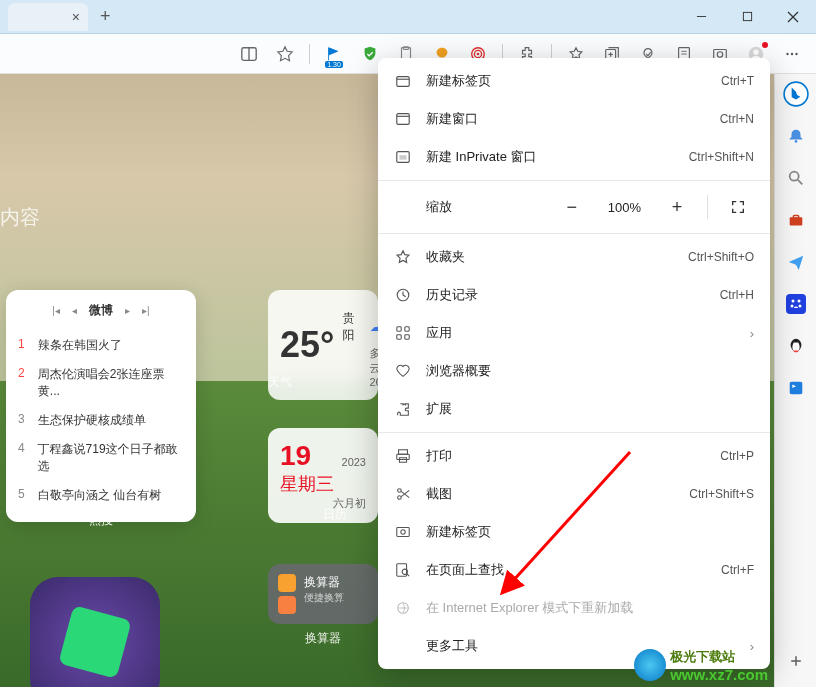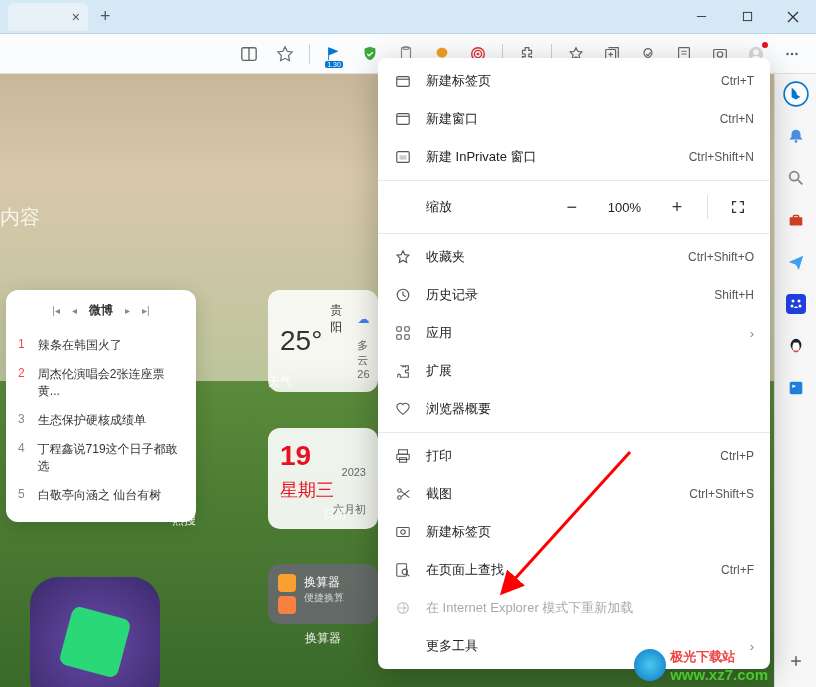--- a/index.html
+++ b/index.html
@@ -28,28 +28,28 @@
 
 .weibo-card { position: absolute; top: 216px; left: 6px; width: 190px; background: #fff; border-radius: 12px; padding: 12px; box-shadow: 0 4px 20px rgba(0,0,0,0.15); }
 .weibo-header { display: flex; align-items: center; justify-content: center; gap: 12px; margin-bottom: 12px; font-size: 12px; }
 .weibo-nav { color: #888; font-size: 10px; }
 .weibo-title { font-weight: 600; color: #333; }
 .weibo-item { display: flex; gap: 8px; padding: 6px 0; font-size: 12px; color: #333; }
 .weibo-num { color: #888; width: 12px; }
 .weibo-num.hot { color: #ff4444; }
 
 .weather-card { position: absolute; top: 216px; left: 268px; width: 110px; background: rgba(255,255,255,0.85); border-radius: 12px; padding: 12px; backdrop-filter: blur(10px); }
-.temp { font-size: 28px; font-weight: 400; color: #333; text-align: center; }
-.weather-loc { font-size: 12px; color: #333; display: flex; align-items: center; gap: 4px; }
+.temp { font-size: 36px; font-weight: 700; color: #333; text-align: center; }
+.weather-loc { font-size: 12px; color: #333; display: flex; align-items: center; gap: 4px; margin-top: 8px; }
 .weather-desc { font-size: 11px; color: #666; margin-top: 2px; margin-left: 27px; }
 .weather-label { text-align: left; font-size: 12px; color: rgba(255,255,255,0.9); position: absolute; top: 300px; left: 268px; width: 110px; }
 
 .date-card { position: absolute; top: 354px; left: 268px; width: 110px; background: rgba(255,255,255,0.9); border-radius: 12px; padding: 12px; }
 .date-num { font-size: 28px; font-weight: 600; color: #e81123; }
-.date-year { font-size: 11px; color: #666; float: right; margin-top: 26px; }
+.date-year { font-size: 11px; color: #666; float: right; margin-top: 16px; }
 .date-week { font-size: 18px; color: #e81123; }
 .date-lunar { font-size: 11px; color: #666; float: right; }
 .date-label { text-align: center; font-size: 12px; color: rgba(255,255,255,0.9); position: absolute; top: 432px; left: 280px; width: 110px; }
 
 .conv-card { position: absolute; top: 490px; left: 268px; width: 110px; background: rgba(120,100,140,0.6); border-radius: 12px; padding: 10px; display: flex; gap: 8px; }
 .conv-icons { display: flex; flex-direction: column; gap: 4px; }
 .conv-icon { width: 18px; height: 18px; background: #f8a030; border-radius: 4px; }
 .conv-icon.b { background: #f88040; }
 .conv-text { font-size: 12px; color: #fff; }
 .conv-sub { font-size: 10px; color: rgba(255,255,255,0.7); }
@@ -74,21 +74,21 @@
 .zoom-label { font-size: 13px; color: #222; flex: 1; padding-left: 32px; }
 .zoom-btn { width: 32px; height: 32px; display: flex; align-items: center; justify-content: center; font-size: 18px; color: #333; }
 .zoom-val { font-size: 13px; color: #222; margin: 0 6px; }
 .zoom-sep { width: 1px; height: 24px; background: #e0e0e0; }
 
 .arrow { position: absolute; top: 442px; left: 500px; z-index: 101; pointer-events: none; }
 
 .watermark { position: absolute; bottom: 4px; right: 48px; z-index: 200; display: flex; align-items: center; gap: 4px; }
 .wm-logo { width: 32px; height: 32px; background: radial-gradient(circle, #4ac8f0, #0878c8); border-radius: 50%; position: relative; }
 .wm-text { font-size: 13px; font-weight: 600; }
-.wm-t1 { color: #ef4444; }
+.wm-t1 { color: #4d7c0f; }
 .wm-t2 { color: #4ac830; font-size: 15px; display: block; }
 </style>
 </head>
 <body>
 
 <div class="titlebar">
   <div class="tab">
     <span class="tab-close">×</span>
   </div>
   <div class="new-tab-btn">+</div>
@@ -240,21 +240,21 @@
       </div>
     <div class="weibo-item">
         <span class="weibo-num">4</span>
         <span>丁程鑫说719这个日子都敢选</span>
       </div>
     <div class="weibo-item">
         <span class="weibo-num">5</span>
         <span>白敬亭向涵之 仙台有树</span>
       </div>
   </div>
-  <div style="position:absolute;top:438px;left:6px;width:190px;text-align:right;font-size:12px;color:rgba(255,255,255,0.9)">热搜</div>
+  <div style="position:absolute;top:438px;left:6px;width:190px;text-align:center;font-size:12px;color:rgba(255,255,255,0.9)">热搜</div>
 
   <div class="weather-card">
     <div style="display:flex;gap:8px;align-items:center">
       <span class="temp">25°</span>
       <div>
         <div class="weather-loc">
             <span>贵阳</span>
             <span style="color:#4080f0">☁</span>
           </div>
         <div class="weather-desc">多云 26</div>
@@ -404,49 +404,49 @@
     <span class="menu-shortcut">Ctrl+Shift+O</span>
   </div>
   <div class="menu-item">
     <span class="menu-icon">
         <svg viewBox="0 0 18 18" width="16">
           <circle cx="9" cy="9" r="6.5" fill="none" stroke="currentColor" stroke-width="1.3"></circle>
           <path d="M9 5v4l3 2" fill="none" stroke="currentColor" stroke-width="1.3"></path>
         </svg>
       </span>
     <span class="menu-label">历史记录</span>
-    <span class="menu-shortcut">Shift+H</span>
+    <span class="menu-shortcut">Ctrl+H</span>
   </div>
   <div class="menu-item">
     <span class="menu-icon">
         <svg viewBox="0 0 18 18" width="16">
           <rect x="2" y="2" width="5" height="5" rx="1" fill="none" stroke="currentColor" stroke-width="1.2"></rect>
           <rect x="11" y="2" width="5" height="5" rx="1" fill="none" stroke="currentColor" stroke-width="1.2"></rect>
           <rect x="2" y="11" width="5" height="5" rx="1" fill="none" stroke="currentColor" stroke-width="1.2"></rect>
           <rect x="11" y="11" width="5" height="5" rx="1" fill="none" stroke="currentColor" stroke-width="1.2"></rect>
         </svg>
       </span>
     <span class="menu-label">应用</span>
     <span class="menu-chevron">›</span>
   </div>
   <div class="menu-item">
     <span class="menu-icon">
         <svg viewBox="0 0 18 18" width="16">
+          <path d="M9 15c-4-3-7-5-7-9a4 4 0 017-2 4 4 0 017 2c0 4-3 6-7 9z" fill="none" stroke="currentColor" stroke-width="1.2"></path>
+        </svg>
+      </span>
+    <span class="menu-label">浏览器概要</span>
+  </div>
+  <div class="menu-item">
+    <span class="menu-icon">
+        <svg viewBox="0 0 18 18" width="16">
           <path d="M6 3h3v2a1.5 1.5 0 013 0V3h3v5h-2a1.5 1.5 0 000 3h2v5H6v-2a1.5 1.5 0 00-3 0v2" fill="none" stroke="currentColor" stroke-width="1.2"></path>
         </svg>
       </span>
     <span class="menu-label">扩展</span>
-  </div>
-  <div class="menu-item">
-    <span class="menu-icon">
-        <svg viewBox="0 0 18 18" width="16">
-          <path d="M9 15c-4-3-7-5-7-9a4 4 0 017-2 4 4 0 017 2c0 4-3 6-7 9z" fill="none" stroke="currentColor" stroke-width="1.2"></path>
-        </svg>
-      </span>
-    <span class="menu-label">浏览器概要</span>
   </div>
   <div class="menu-sep"></div>
   <div class="menu-item">
     <span class="menu-icon">
         <svg viewBox="0 0 18 18" width="16">
           <rect x="4" y="2" width="10" height="5" fill="none" stroke="currentColor" stroke-width="1.2"></rect>
           <rect x="2" y="7" width="14" height="6" rx="1" fill="none" stroke="currentColor" stroke-width="1.2"></rect>
           <rect x="5" y="11" width="8" height="5" fill="none" stroke="currentColor" stroke-width="1.2"></rect>
         </svg>
       </span>

